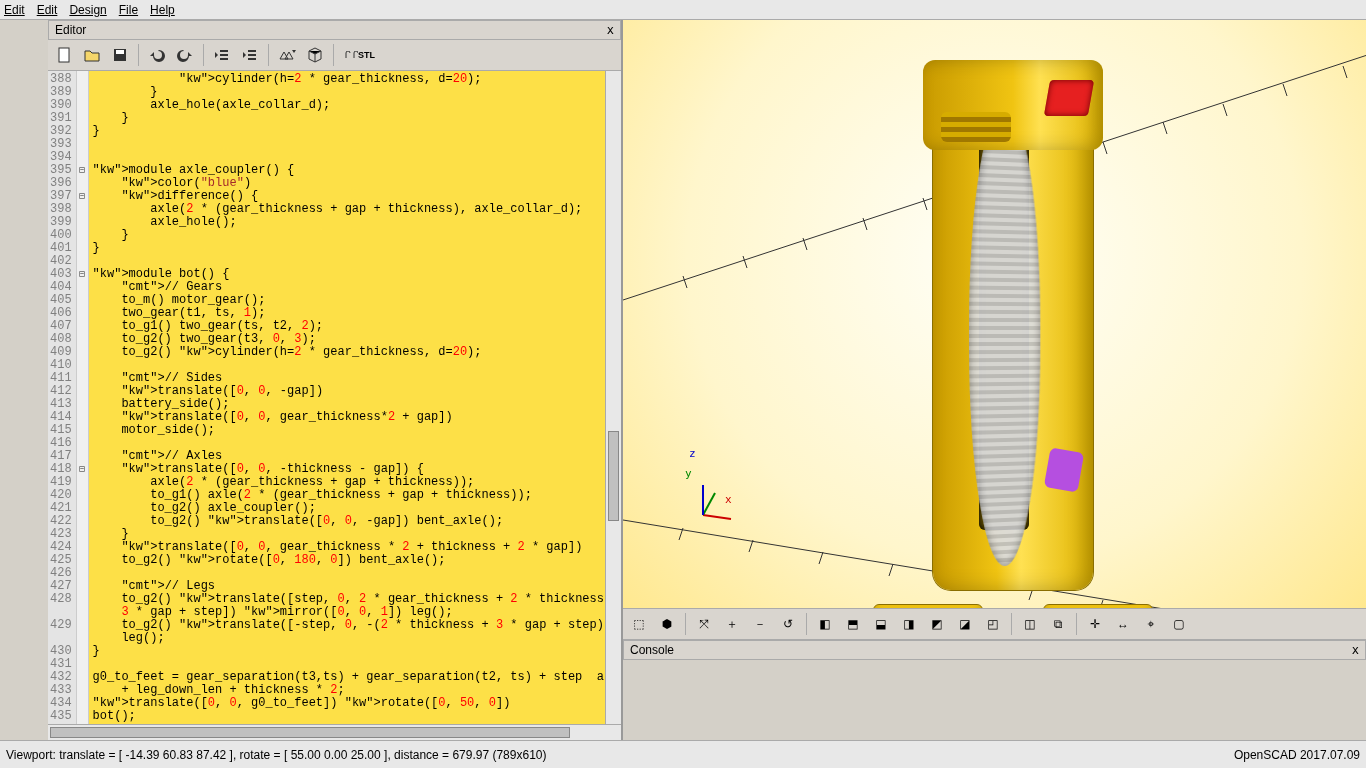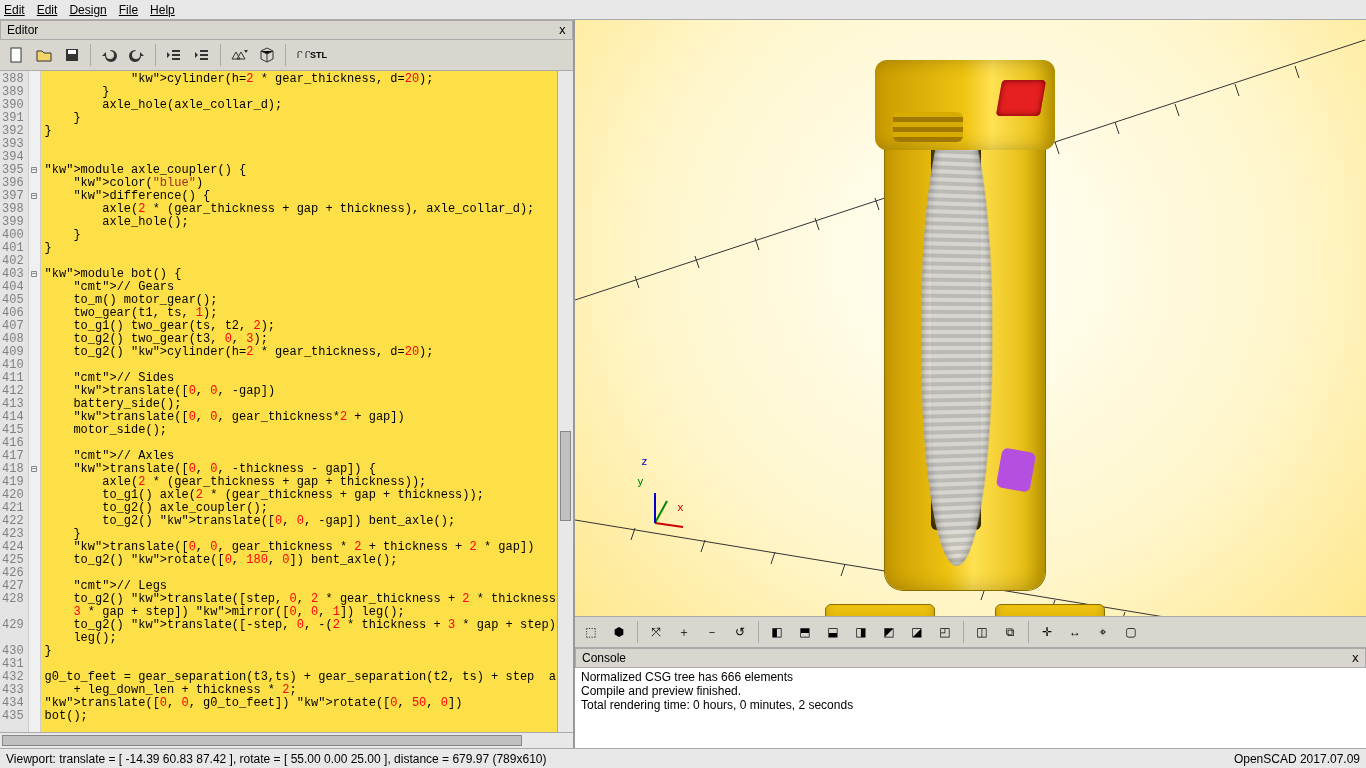--- a/index.html
+++ b/index.html
@@ -1,20 +1,20 @@
 <!DOCTYPE html>
 <html><head>
 <meta charset="utf-8">
 <style>
   * { margin:0; padding:0; box-sizing:border-box; }
   body { font-family: sans-serif; font-size:12px; background:#d4d0c8; width:1366px; height:768px; overflow:hidden; display:flex; flex-direction:column; }
   .menubar { height:20px; background:#e8e8e8; border-bottom:1px solid #aaa; display:flex; align-items:center; padding:0 4px; gap:12px; }
   .menubar span { text-decoration:underline; cursor:default; }
   .main { flex:1; display:flex; min-height:0; }
-  .left { width:575px; display:flex; flex-direction:column; border-right:2px solid #999; }
+  .left { width:575px; display:flex; flex-direction:column; border-right:2px solid #999;margin-left:48px; }
   .panel-title { background:#d9d5cf; border:1px solid #aaa; padding:2px 6px; font-size:12px; display:flex; align-items:center; }
   .panel-title .close { margin-left:auto; font-family:monospace; }
   .toolbar { background:#d9d5cf; border-bottom:1px solid #aaa; padding:3px 4px; display:flex; gap:4px; align-items:center; }
   .tbtn { width:24px; height:24px; display:flex; align-items:center; justify-content:center; border:1px solid transparent; border-radius:2px; }
   .tsep { width:1px; height:22px; background:#aaa; margin:0 2px; }
   .editor { flex:1; display:flex; background:#fde047; overflow:hidden; font-family: "Courier New", monospace; font-size:12px; line-height:13px; }
   .gutter { background:#e4e4e4; border-right:1px solid #ccc; padding:2px 4px 2px 2px; text-align:right; color:#808080; white-space:pre; }
   .fold { width:12px; background:#f0f0f0; border-right:1px solid #ccc; padding-top:2px; color:#666; font-size:10px; white-space:pre; text-align:center; }
   .code { flex:1; padding:2px 4px; white-space:pre; overflow:hidden; color:#000; }
   .num { color:#ff0000; }
@@ -27,21 +27,21 @@
   .right { flex:1; display:flex; flex-direction:column; min-width:0; }
   .viewport { flex:1; background:radial-gradient(circle at 50% 40%, #fffff8 0%, #fff6cc 60%, #ffe88f 100%); position:relative; overflow:hidden; }
   .axes { position:absolute; left:70px; bottom:80px; font-family:monospace; font-size:11px; }
   .axes .x { color:#c00; position:absolute; left:32px; top:8px; }
   .axes .y { color:#080; position:absolute; left:-8px; top:-18px; }
   .axes .z { color:#00c; position:absolute; left:-4px; top:-38px; }
   .axes svg { overflow:visible; }
   .r-toolbar { background:#d9d5cf; border-top:1px solid #aaa; border-bottom:1px solid #aaa; padding:3px 4px; display:flex; gap:4px; align-items:center; }
   .console { height:100px; display:flex; flex-direction:column; }
   .console .body { flex:1; background:#fff; padding:2px 6px; font-size:12px; overflow:hidden; }
-  .statusbar { height:20px; background:#e8e8e8; border-top:1px solid #aaa; display:flex; align-items:center; padding:0 6px; font-size:12px; }
+  .statusbar { height:28px; background:#e8e8e8; border-top:1px solid #aaa; display:flex; align-items:center; padding:0 6px; font-size:12px; }
   .statusbar .r { margin-left:auto; }
 
   
   .model { position:absolute; left:260px; top:30px; width:260px; height:590px; }
   .chassis { position:absolute; left:50px; top:40px; width:160px; height:500px; background:linear-gradient(90deg,#c89a00,#f0c412 40%,#ffe152 55%,#e0b400 100%); border-radius:18px; box-shadow:inset -8px 0 20px rgba(0,0,0,.25), 0 0 0 1px #8a6e00; }
   .cutout { position:absolute; left:96px; top:60px; width:50px; height:420px; background:#6b5500; border-radius:6px; box-shadow:inset 0 0 10px #000; }
   .gear { position:absolute; left:86px; top:56px; width:72px; height:460px; background:repeating-linear-gradient(0deg,#dcdcdc 0 4px,#bfbfbf 4px 8px); border-radius:36px/220px; box-shadow:inset 0 0 8px rgba(0,0,0,.4); opacity:.95; transform:perspective(600px) rotateY(8deg); }
   .head { position:absolute; left:40px; top:10px; width:180px; height:90px; background:linear-gradient(90deg,#c89a00,#f0c412 50%,#ffe152 65%,#e0b400); border-radius:12px; box-shadow:inset -8px 0 18px rgba(0,0,0,.25); }
   .eye { position:absolute; right:12px; top:20px; width:44px; height:36px; background:#e62020; transform:skewX(-10deg); border-radius:4px; box-shadow:inset 0 0 6px #600; }
   .grill { position:absolute; left:18px; top:52px; width:70px; height:30px; background:repeating-linear-gradient(0deg,#a07800 0 5px,#d6ac00 5px 10px); border-radius:6px; }
@@ -378,21 +378,20 @@
         <div class="tbtn">↔</div>
         <div class="tbtn">⌖</div>
         <div class="tbtn">▢</div>
       </div>
 
     <div class="console">
       <div class="panel-title">
         <span>Console</span>
         <span class="close">x</span>
       </div>
-      <div class="body" id="console">Normalized CSG tree has 666 elements<br>Compile and preview finished.<br>Total rendering time: 0 hours, 0 minutes, 2 seconds</div>
     </div>
   </div>
 </div>
 
 <div class="statusbar">
   <span>Viewport: translate = [ -14.39 60.83 87.42 ], rotate = [ 55.00 0.00 25.00 ], distance = 679.97 (789x610)</span>
   <span class="r">OpenSCAD 2017.07.09</span>
 </div>
 
 </body></html>

